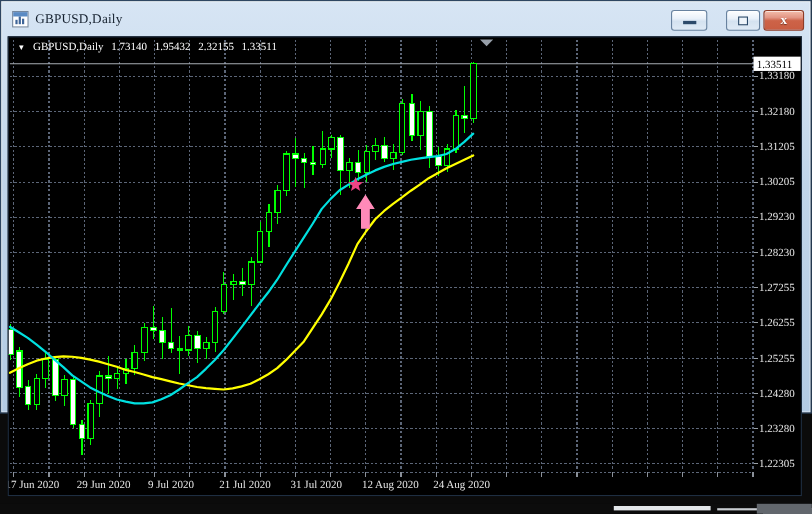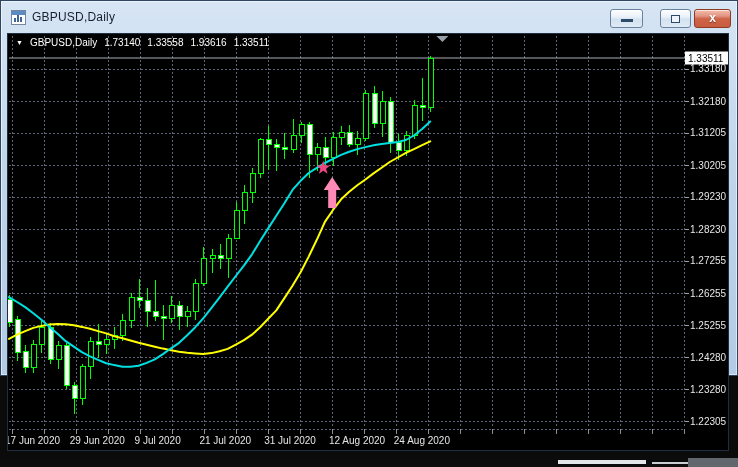--- a/index.html
+++ b/index.html
@@ -1,19 +1,19 @@
 <!DOCTYPE html>
 <html><head>
 <meta charset="utf-8">
 <style>
   html,body{margin:0;padding:0;width:738px;height:467px;overflow:hidden;background:#0b0b0b;
     font-family:"Liberation Sans",sans-serif;}
   .window{position:absolute;left:0;top:0;width:738px;height:376px;box-sizing:border-box;
     border:1px solid #2e4662;background:linear-gradient(180deg,#d7e5f4 0%,#c0d5ea 45%,#b3cbe4 100%);
-    box-shadow:inset 0 0 0 1px rgba(255,255,255,.55);}
+    box-shadow:inset 0 0 0 1px rgba(255,255,255,.55);font-family:Liberation Serif, serif;}
   .titlebar{position:absolute;left:1px;top:1px;right:1px;height:31px;}
   .title-icon{position:absolute;left:9px;top:8px;width:15px;height:15px;background:#fff;
     border:1px solid #74879e;box-sizing:border-box;}
   .title-icon .bar-top{position:absolute;left:0;top:0;right:0;height:4px;background:#5b8bc4;}
   .title-icon .b1,.title-icon .b2,.title-icon .b3{position:absolute;bottom:2px;width:2px;background:#3f6598;}
   .title-icon .b1{left:2px;height:4px}.title-icon .b2{left:5px;height:7px}.title-icon .b3{left:8px;height:5px}
   .window-title{position:absolute;left:30px;top:8px;font-size:12px;color:#15202e;letter-spacing:.2px;}
   .btn{position:absolute;top:7px;height:19px;border-radius:3px;box-sizing:border-box;cursor:pointer;}
   .btn-light{border:1px solid #68829f;background:linear-gradient(180deg,#fdfeff 0%,#eaf1f9 40%,#d4e2f0 55%,#dfeaf5 100%);
     box-shadow:inset 0 1px 0 rgba(255,255,255,.9);}
@@ -59,22 +59,22 @@
     <div class="btn btn-close">
       <div class="glyph-close">x</div>
     </div>
   </div>
 
   <div class="chart-surface">
     <div class="ohlc-info">
       <span class="dd-arrow">▼</span>
       <span>GBPUSD,Daily</span>
       <span>1.73140</span>
-      <span>1.33558</span>
-      <span>1.93616</span>
+      <span>1.95432</span>
+      <span>2.32155</span>
       <span>1.33511</span>
     </div>
     <svg id="chart-svg" width="720" height="416">
         <g shape-rendering="crispEdges">
           <line x1="4.5" y1="2" x2="4.5" y2="394" stroke="#5c6678" stroke-dasharray="2 2"></line>
           <line x1="36.5" y1="2" x2="36.5" y2="394" stroke="#5c6678" stroke-dasharray="2 2"></line>
           <line x1="68.5" y1="2" x2="68.5" y2="394" stroke="#5c6678" stroke-dasharray="2 2"></line>
           <line x1="100.5" y1="2" x2="100.5" y2="394" stroke="#5c6678" stroke-dasharray="2 2"></line>
           <line x1="132.5" y1="2" x2="132.5" y2="394" stroke="#5c6678" stroke-dasharray="2 2"></line>
           <line x1="164.5" y1="2" x2="164.5" y2="394" stroke="#5c6678" stroke-dasharray="2 2"></line>

